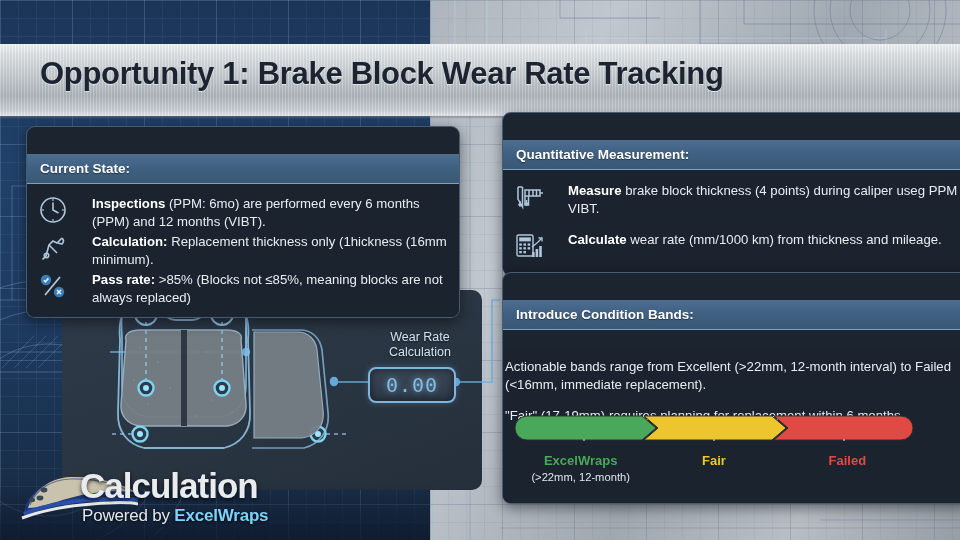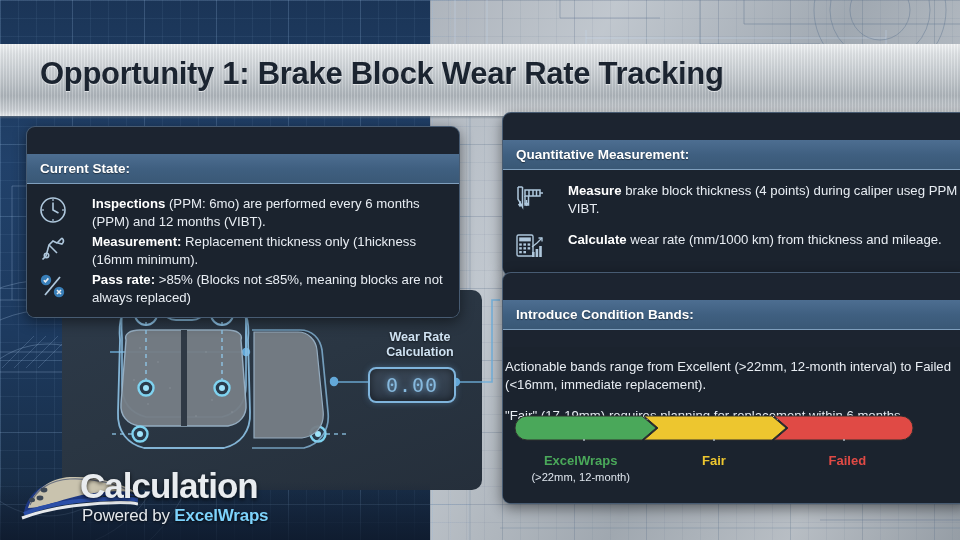--- a/index.html
+++ b/index.html
@@ -105,21 +105,21 @@
     padding-top: 1px;
   }
   .txt b { color: #ffffff; font-weight: bold; }
 
   .para { color:#e8edf3; font-size:13.2px; line-height:1.36; }
   .para + .para { margin-top: 13px; }
 
   
   .wr-label {
     position: absolute; left: 372px; top: 330px; width: 96px;
-    text-align: center; color: #cfe2f2; font-weight: bold; font-size: 12.5px;
+    text-align: center; color: #cfe2f2; font-weight: normal; font-size: 12.5px;
     line-height: 1.18; text-shadow: 0 1px 2px rgba(0,0,0,.6);
   }
   .wr-display {
     position: absolute; left: 368px; top: 367px; width: 88px; height: 36px;
     border: 2px solid #7fb4dc; border-radius: 8px;
     background: linear-gradient(180deg, #3a4756 0%, #2d3947 100%);
     box-shadow: inset 0 0 8px rgba(0,0,0,.55), 0 0 6px rgba(110,170,220,.35);
     display: flex; align-items: center; justify-content: center;
   }
   .wr-value {
@@ -342,21 +342,21 @@
 
       <div class="row">
         <span class="ico">
           <svg viewBox="0 0 32 32" fill="none" stroke="#bcd6ec" stroke-width="1.6">
             <path d="M25 6 L20 11 L16 9 L12 13 L9 24 L5.5 27.5"></path>
             <path d="M25 6 C27 8 27 10 25 12 L21 11"></path>
             <path d="M12 13 L20 21"></path>
             <circle cx="9.5" cy="23.5" r="2.2"></circle>
           </svg>
         </span>
-        <span class="txt"><b>Measurement:</b><span> Replacement thickness only (1hickness (16mm minimum).</span></span>
+        <span class="txt"><b>Calculation:</b><span> Replacement thickness only (1hickness (16mm minimum).</span></span>
       </div>
 
       <div class="row">
         <span class="ico">
           <svg viewBox="0 0 32 32" fill="none">
             <circle cx="9" cy="10" r="5.2" fill="#3b86c4"></circle>
             <path d="M6.8 10.2 L8.4 11.8 L11.4 8.4" stroke="#ffffff" stroke-width="1.6" fill="none"></path>
             <path d="M23 7 L8 25" stroke="#bcd6ec" stroke-width="1.8"></path>
             <circle cx="22" cy="22" r="5.2" fill="#3b86c4"></circle>
             <path d="M20 20 L24 24 M24 20 L20 24" stroke="#ffffff" stroke-width="1.6"></path>

